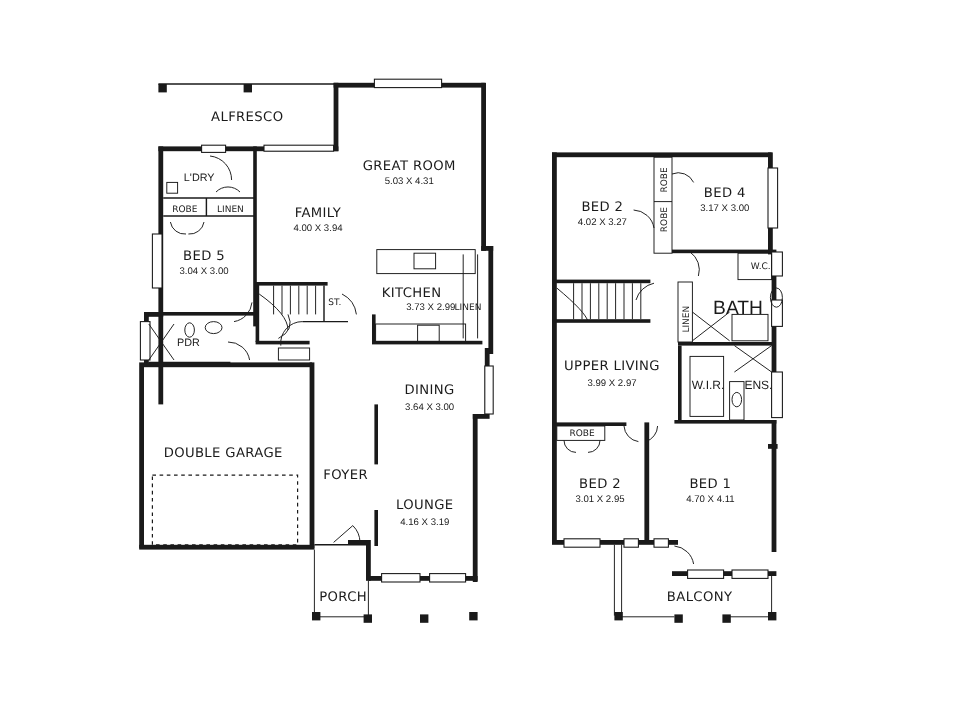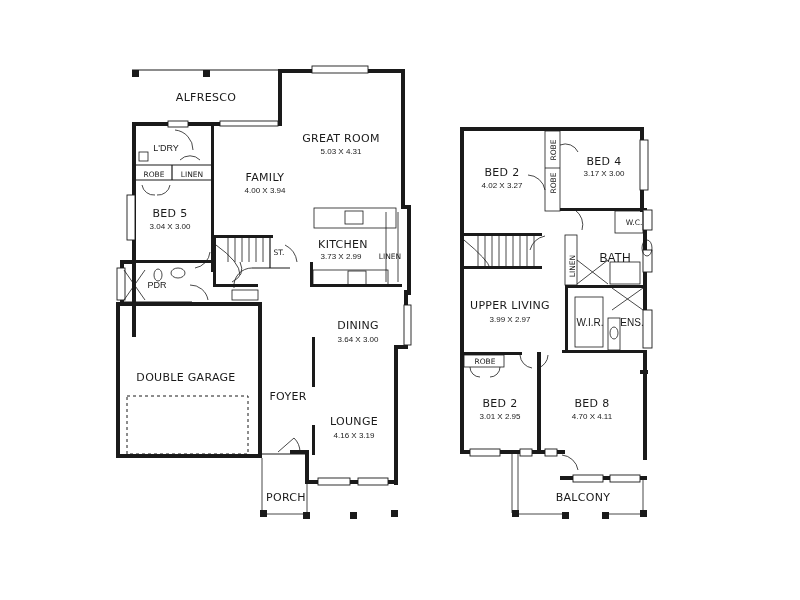--- a/index.html
+++ b/index.html
@@ -215,42 +215,42 @@
 <div class="dim" style="left:341px;top:151px">5.03 X 4.31</div>
 <div class="dim" style="left:166px;top:148px;font-size:9px">L'DRY</div>
 <div class="small" style="left:154px;top:174px">ROBE</div>
 <div class="small" style="left:192px;top:174px">LINEN</div>
 <div class="lbl" style="left:265px;top:177px">FAMILY</div>
 <div class="dim" style="left:265px;top:190px">4.00 X 3.94</div>
 <div class="lbl" style="left:170px;top:213px">BED 5</div>
 <div class="dim" style="left:170px;top:226px">3.04 X 3.00</div>
 <div class="small" style="left:279px;top:252px">ST.</div>
 <div class="lbl" style="left:343px;top:244px">KITCHEN</div>
-<div class="dim" style="left:341px;top:256px">3.73 X 2.99</div>
+<div class="dim" style="left:359px;top:256px">3.73 X 2.99</div>
 <div class="small" style="left:390px;top:256px">LINEN</div>
 <div class="dim" style="left:157px;top:285px;font-size:9px">PDR</div>
 <div class="lbl" style="left:358px;top:325px">DINING</div>
 <div class="dim" style="left:358px;top:339px">3.64 X 3.00</div>
 <div class="lbl" style="left:186px;top:377px">DOUBLE GARAGE</div>
 <div class="lbl" style="left:288px;top:396px">FOYER</div>
 <div class="lbl" style="left:354px;top:421px">LOUNGE</div>
 <div class="dim" style="left:354px;top:435px">4.16 X 3.19</div>
 <div class="lbl" style="left:286px;top:497px">PORCH</div>
 
 <div class="lbl" style="left:502px;top:172px">BED 2</div>
 <div class="dim" style="left:502px;top:185px">4.02 X 3.27</div>
 <div class="small vert" style="left:553px;top:150px">ROBE</div>
 <div class="small vert" style="left:553px;top:183px">ROBE</div>
 <div class="lbl" style="left:604px;top:161px">BED 4</div>
 <div class="dim" style="left:604px;top:173px">3.17 X 3.00</div>
 <div class="small" style="left:634px;top:222px">W.C.</div>
-<div class="dim" style="left:615px;top:258px;font-size:12px">BATH</div>
+<div class="dim" style="left:615px;top:258px;font-size:16px">BATH</div>
 <div class="small vert" style="left:572px;top:266px">LINEN</div>
 <div class="lbl" style="left:510px;top:305px">UPPER LIVING</div>
 <div class="dim" style="left:510px;top:319px">3.99 X 2.97</div>
 <div class="dim" style="left:590px;top:322px;font-size:10px">W.I.R.</div>
 <div class="dim" style="left:632px;top:322px;font-size:10px">ENS.</div>
 <div class="small" style="left:485px;top:361px">ROBE</div>
 <div class="lbl" style="left:500px;top:403px">BED 2</div>
 <div class="dim" style="left:500px;top:416px">3.01 X 2.95</div>
-<div class="lbl" style="left:592px;top:403px">BED 8</div>
+<div class="lbl" style="left:592px;top:403px">BED 1</div>
 <div class="dim" style="left:592px;top:416px">4.70 X 4.11</div>
 <div class="lbl" style="left:583px;top:497px">BALCONY</div>
 
 </body></html>

